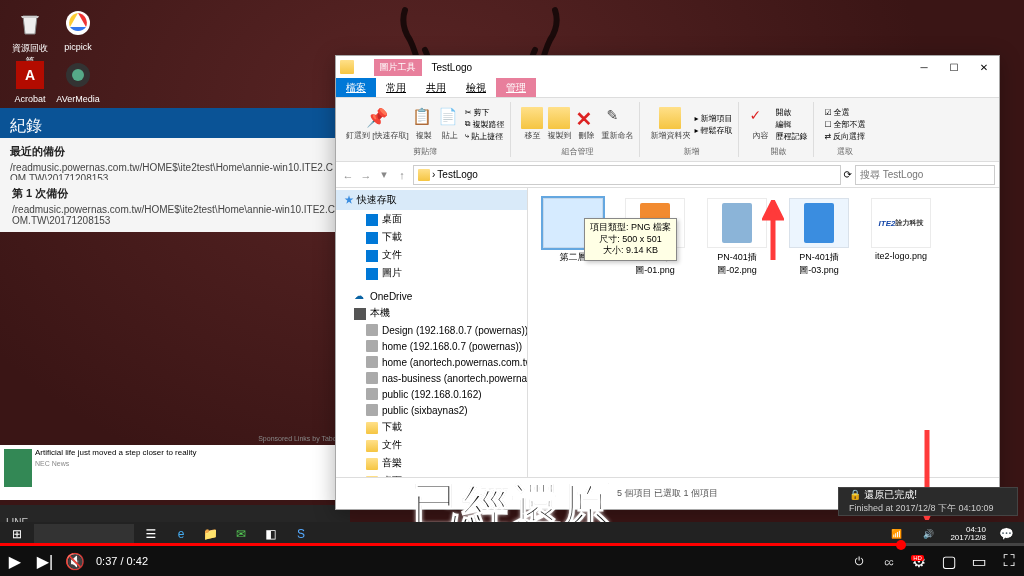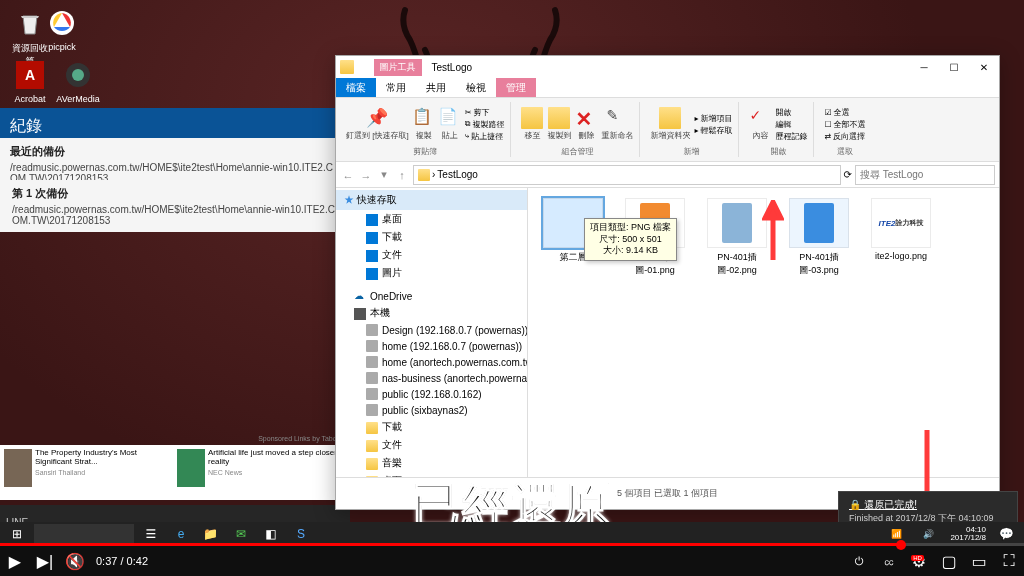--- a/index.html
+++ b/index.html
@@ -32,21 +32,21 @@
 
 .explorer { position: absolute; left: 335px; top: 55px; width: 665px; height: 455px; background: #fff; border: 1px solid #a8a8a8; display: flex; flex-direction: column; box-shadow: 0 4px 20px rgba(0,0,0,.3); }
 .titlebar { height: 22px; display: flex; align-items: center; font-size: 10px; padding-left: 4px; }
 .title-tabs { display: flex; gap: 1px; align-items: flex-end; justify-content: flex-end; }
 .title-tab { background: #f0f0f0; padding: 2px 6px; font-size: 9px; }
 .title-tab.context { background: #e87f9c; color: #fff; }
 .titlebar-right { margin-left: auto; display: flex; }
 .win-btn { width: 30px; height: 22px; display: flex; align-items: center; justify-content: center; font-size: 10px; }
 
 .menubar { height: 20px; display: flex; font-size: 10px; border-bottom: 1px solid #ddd; }
-.menu-item { padding: 3px 10px; }
+.menu-item { padding: 3px 10px; text-decoration: underline; }
 .menu-item.active { background: #0078d7; color: #fff; }
 .menu-item.context2 { background: #e87f9c; color: #fff; }
 
 .ribbon { height: 64px; background: #f5f5f5; border-bottom: 1px solid #ddd; display: flex; padding: 4px; gap: 4px; }
 .ribbon-group { border-right: 1px solid #ddd; padding: 0 6px; display: flex; flex-direction: column; font-size: 8px; }
 .ribbon-group .icons { display: flex; gap: 4px; flex: 1; align-items: center; }
 .ribbon-group .label { text-align: center; color: #666; font-size: 8px; }
 .ribbon-btn { display: flex; flex-direction: column; align-items: center; gap: 1px; font-size: 8px; color: #444; }
 .ribbon-btn .ri { width: 22px; height: 22px; }
 .ribbon-small { display: flex; flex-direction: column; gap: 1px; font-size: 8px; }
@@ -74,21 +74,21 @@
 .nas-thumb { border-radius: 2px; }
 .tooltip { position: absolute; background: #ffffe5; border: 1px solid #888; padding: 3px 5px; font-size: 9px; line-height: 1.3; white-space: nowrap; z-index: 10; box-shadow: 2px 2px 4px rgba(0,0,0,.2); }
 
 .statusbar { height: 32px; border-top: 1px solid #ddd; font-size: 9px; padding: 2px 18px; display: flex; align-items: center; color: #555; justify-content: center; }
 
 
 .arrow { position: absolute; color: #ff3a3a; }
 .arrow svg { display: block; }
 
 
-.toast { position: absolute; right: 6px; bottom: 44px; background: #2b2b2b; color: #fff; padding: 6px 10px; font-size: 10px; line-height: 1.4; border: 1px solid #444; min-width: 180px; text-decoration: underline; }
+.toast { position: absolute; right: 6px; bottom: 60px; background: #2b2b2b; color: #fff; padding: 0 10px; font-size: 10px; line-height: 1.4; border: 1px solid #444; min-width: 180px; }
 .toast .t1 { font-size: 10px; }
 .toast .t2 { font-size: 9px; color: #ccc; }
 
 
 .caption { position: absolute; left: 50%; bottom: 38px; transform: translateX(-50%); font-size: 48px; font-weight: 700; color: #111; -webkit-text-stroke: 1px #fff; text-shadow: 0 0 4px #fff; letter-spacing: 2px; }
 
 
 .taskbar { position: absolute; bottom: 30px; left: 0; right: 0; height: 24px; background: #222; display: flex; align-items: center; padding: 0 2px; }
 .tb-item { width: 30px; height: 22px; display: flex; align-items: center; justify-content: center; font-size: 12px; color: #fff; }
 .search-box { width: 100px; height: 20px; background: #333; margin: 0 2px; }
@@ -123,21 +123,21 @@
 
   <div class="desktop-icon" style="left:8px; top:6px">
     <div class="ic">
         <svg width="30" height="30" viewBox="0 0 30 30">
           <path d="M8 8 L22 8 L20 26 L10 26 Z" fill="#eee" stroke="#888"></path>
           <path d="M6 8 L24 8 L23 10 L7 10 Z" fill="#ccc"></path>
         </svg>
       </div>
     <span>資源回收筒</span>
   </div>
-  <div class="desktop-icon" style="left:40px; top:6px">
+  <div class="desktop-icon" style="left:56px; top:6px">
     <div class="ic">
         <svg width="28" height="28">
           <circle cx="14" cy="14" r="12" fill="#fff"></circle>
           <path d="M14 4 A10 10 0 0 1 22 18" fill="#e33"></path>
           <path d="M22 18 A10 10 0 0 1 6 18" fill="#37e"></path>
           <path d="M6 18 A10 10 0 0 1 14 4" fill="#fc3"></path>
         </svg>
       </div>
     <span>picpick</span>
   </div>
@@ -164,27 +164,20 @@
     <h3>最近的備份</h3>
     <div class="path">/readmusic.powernas.com.tw/HOME$\ite2test\Home\annie-win10.ITE2.COM.TW\20171208153</div>
   </div>
   <div class="blue-section s2">
     <h3>第 1 次備份</h3>
     <div class="path">/readmusic.powernas.com.tw/HOME$\ite2test\Home\annie-win10.ITE2.COM.TW\20171208153</div>
   </div>
 
   <div class="news-strip">
     <span class="sponsored">Sponsored Links by Taboola</span>
-    <div class="news-item">
-      <div class="thumb" style="background:#765"></div>
-      <div class="txt">
-          <div>The Property Industry's Most Significant Strat...</div>
-          <div class="src">Sansiri Thailand</div>
-        </div>
-    </div>
     <div class="news-item">
       <div class="thumb" style="background:#385"></div>
       <div class="txt">
           <div>Artificial life just moved a step closer to reality</div>
           <div class="src">NEC News</div>
         </div>
     </div>
   </div>
 
   <div class="line-bar">

